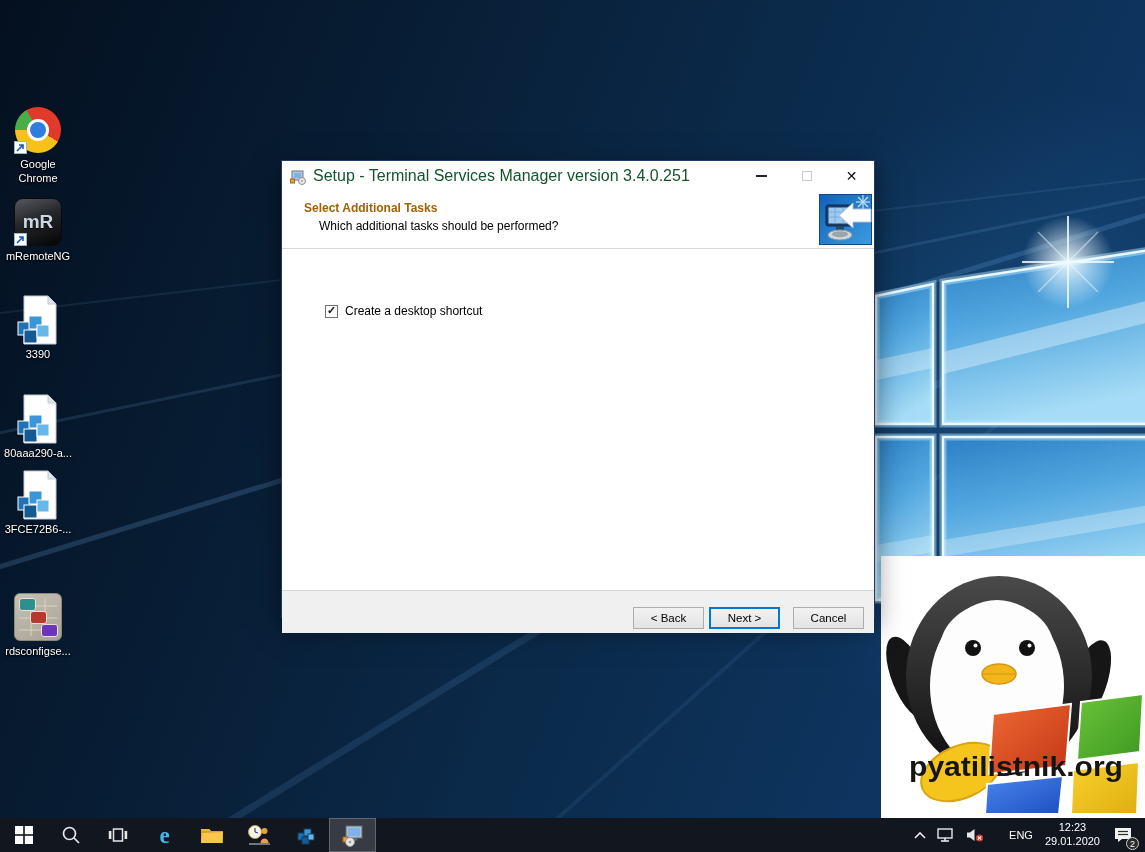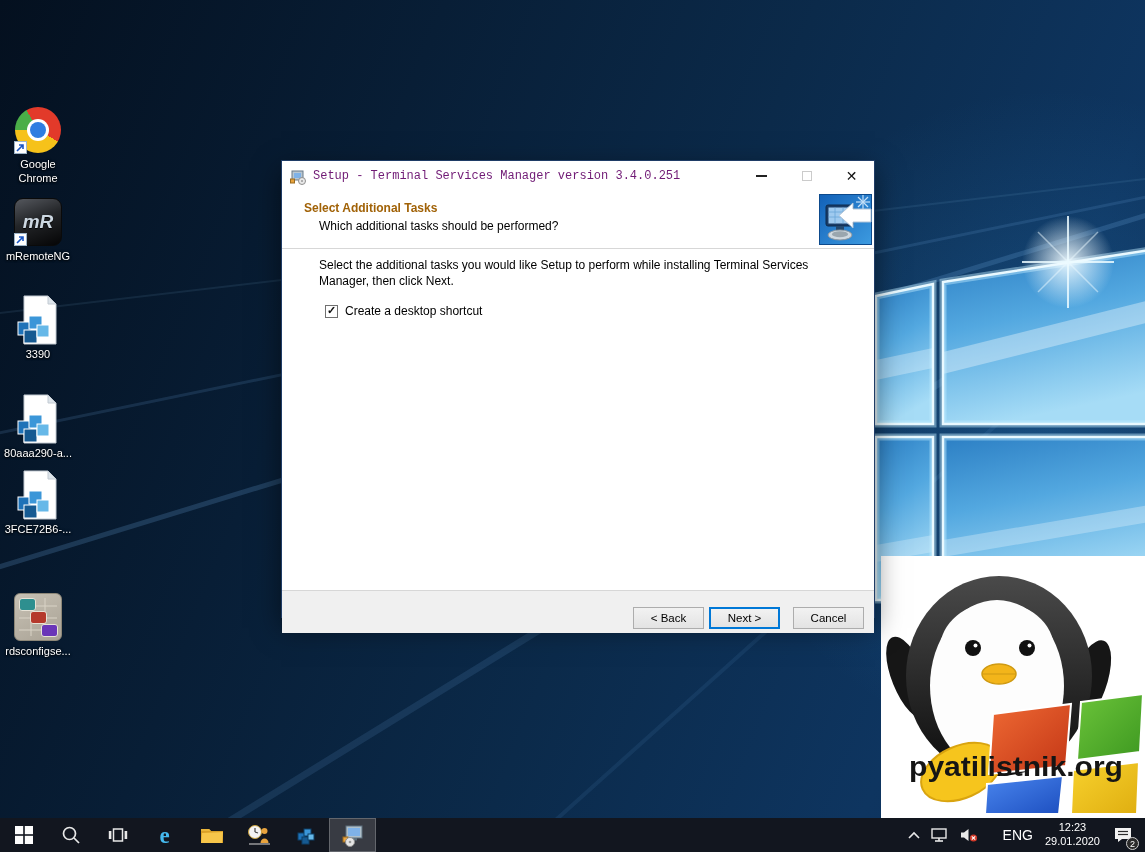--- a/index.html
+++ b/index.html
@@ -18,30 +18,30 @@
   .dicon { position:absolute; left:0; width:76px; text-align:center; cursor:default; z-index:2; }
   .ico { width:52px; height:52px; margin:0 auto; position:relative; display:flex; align-items:center; justify-content:center; }
   .dlabel { font-size:11px; color:#fff; margin-top:2px; line-height:1.25; text-shadow:0 1px 2px rgba(0,0,0,.95), 0 0 3px rgba(0,0,0,.8); }
   .chrome-circle { width:46px; height:46px; border-radius:50%;
     background:conic-gradient(from -30deg,#e23a2a 0deg 150deg,#f6c21a 150deg 300deg,#4aae48 300deg 360deg);
     position:relative; }
   .chrome-circle::before { content:""; position:absolute; left:50%; top:50%; width:22px; height:22px; margin:-11px 0 0 -11px; border-radius:50%; background:#fff; }
   .chrome-circle::after { content:""; position:absolute; left:50%; top:50%; width:16px; height:16px; margin:-8px 0 0 -8px; border-radius:50%; background:#2f7de1; }
   .shortcut-badge { position:absolute; left:2px; bottom:2px; width:13px; height:13px; background:#fff; border:1px solid #9db4c8; display:flex; align-items:center; justify-content:center; }
   .mr-box { width:48px; height:48px; border-radius:9px; background:linear-gradient(160deg,#55585e 0%,#232528 45%,#050506 100%); border:1px solid #0a0a0a; display:flex; align-items:center; justify-content:center; position:relative; }
-  .mr-text { font-weight:bold; font-size:19px; font-style:italic; color:#cdd8e2; text-shadow:0 1px 1px #000; }
+  .mr-text { font-weight:bold; font-size:19px; color:#cdd8e2; text-shadow:0 1px 1px #000; }
   .rds-box { width:48px; height:48px; border-radius:6px; background:linear-gradient(150deg,#c7c1b4,#a9a295); border:1px solid #8d8778; position:relative; overflow:hidden; }
   .rds-tile { position:absolute; border-radius:3px; border:1px solid #e7e2d6; }
 
   
   .dialog { position:absolute; left:281px; top:160px; width:594px; height:458px; background:#fff;
     border:1px solid #1f3c66; box-shadow:0 10px 26px rgba(0,0,0,.5); z-index:5; }
   .titlebar { height:30px; display:flex; align-items:center; background:#fff; }
   .tb-ico { margin:0 6px 0 8px; }
-  .tb-title { font-size:12px; color:#701a75; flex:1; white-space:nowrap;font-family:Liberation Mono, monospace; }
+  .tb-title { font-size:16px; color:#14532d; flex:1; white-space:nowrap; }
   .tb-controls { display:flex; align-items:center; height:100%; }
   .ctl { width:45px; height:100%; display:flex; align-items:center; justify-content:center; cursor:pointer; }
   .min-line { width:11px; height:2px; background:#222; }
   .maxbox { width:10px; height:10px; border:1px solid #cbcbcb; }
   .close-x { font-size:14px; color:#111; line-height:1; }
   .dlg-header { position:relative; height:58px; background:#fff; border-bottom:1px solid #d7d7d7; }
   .h1 { position:absolute; left:22px; top:10px; font-size:12px; font-weight:bold; color:#a16207; }
   .h2 { position:absolute; left:37px; top:28px; font-size:12px; color:#000; }
   .hdr-ico { position:absolute; right:2px; top:3px; }
   .dlg-body { position:relative; height:325px; background:#fff; }
@@ -61,21 +61,21 @@
 
   
   .taskbar { position:absolute; left:0; bottom:0; width:1145px; height:34px; background:#12161f; z-index:10;
     display:flex; align-items:center; justify-content:space-between; }
   .tb-left { display:flex; height:100%; }
   .tcell { width:47px; height:100%; display:flex; align-items:center; justify-content:center; cursor:pointer; }
   .tcell.active { background:rgba(255,255,255,.16); border:1px solid rgba(255,255,255,.22); }
   .ie-glyph { font-size:23px; font-weight:bold; color:#45b9ee; font-family:"Liberation Serif",serif; line-height:1; }
   .tb-right { display:flex; align-items:center; height:100%; gap:9px; padding-right:8px; }
   .tray-item { display:flex; align-items:center; justify-content:center; height:100%; cursor:pointer; color:#fff; }
-  .lang { font-size:14px; padding:0 3px;margin-left:12px; }
+  .lang { font-size:11px; padding:0 3px;margin-left:12px; }
   .clock { flex-direction:column; justify-content:center; font-size:11px; line-height:1.25; text-align:center; }
   .notif { position:relative; width:28px; }
   .nbadge { position:absolute; right:-2px; bottom:2px; width:13px; height:13px; border-radius:50%; background:#2b2b2b; border:1px solid #cfcfcf;
     color:#fff; font-size:9px; display:flex; align-items:center; justify-content:center; }
 </style>
 </head>
 <body>
 
 <div class="screen">
 
@@ -272,21 +272,20 @@
             </g>
           <rect x="17" y="32" width="8" height="4" fill="#23486e"></rect>
           <ellipse cx="21" cy="41" rx="12" ry="5" fill="#cfd8df" stroke="#8a96a0"></ellipse>
           <ellipse cx="21" cy="40.2" rx="8" ry="3" fill="#9aa6ae"></ellipse>
           <polygon points="52,15 34,15 34,9 20,21.5 34,34 34,28 52,28" fill="#ffffff" stroke="#b0c4d8" stroke-width="1"></polygon>
         </svg>
       </div>
     </div>
 
     <div class="dlg-body">
-      <p class="body-p">Select the additional tasks you would like Setup to perform while installing Terminal Services Manager, then click Next.</p>
       <label class="cb-row">
         <span class="cb">
           <span class="check-glyph">✓</span>
         </span>
         <span>Create a desktop shortcut</span>
       </label>
     </div>
 
     <div class="dlg-footer">
       <button class="btn btn-back">&lt; Back</button>

